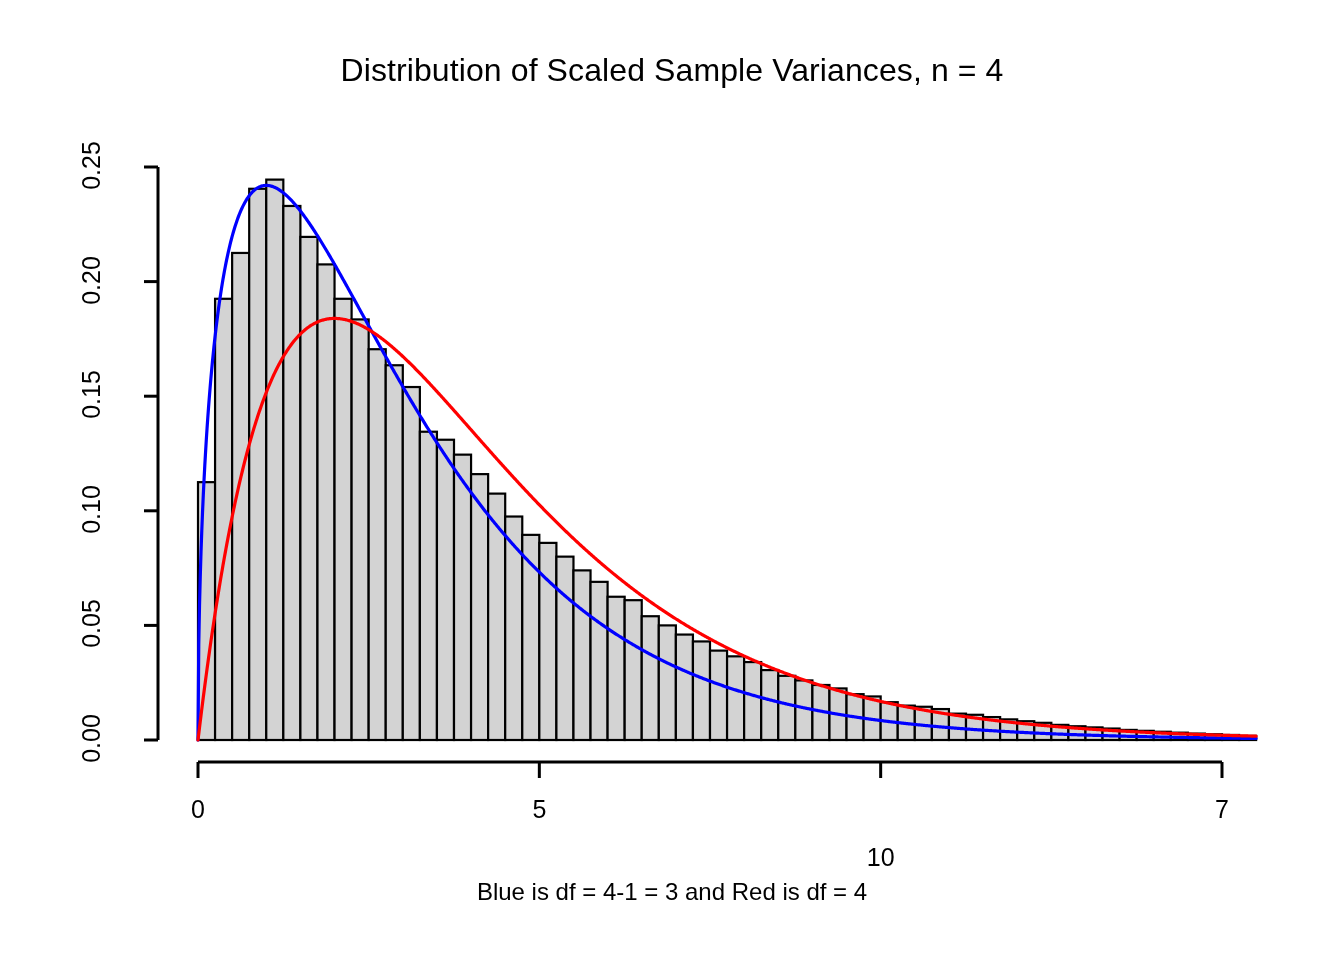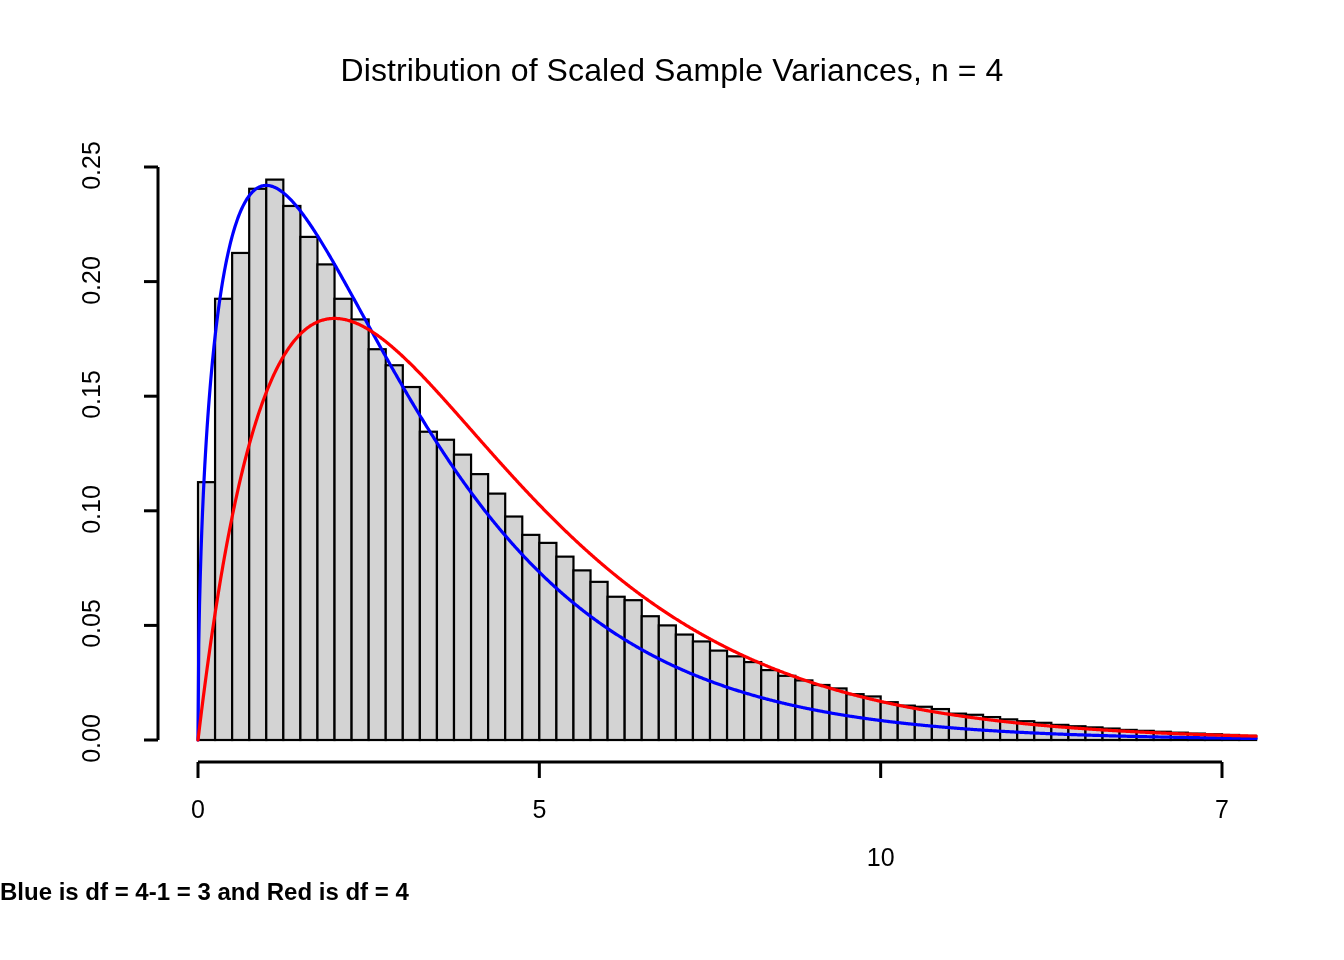--- a/index.html
+++ b/index.html
@@ -30,24 +30,24 @@
     font-size: 32px;
     font-family: "Liberation Sans", sans-serif;
     color: #000000;
     letter-spacing: 0.1px;
   }
   .plot-caption {
     position: absolute;
     left: 0;
     top: 878px;
     width: 1344px;
+    text-align: center;
     font-size: 24px;
     font-family: "Liberation Sans", sans-serif;
     color: #000000;
-    font-weight: bold;
   }
   .tick-label {
     position: absolute;
     font-size: 25px;
     font-family: "Liberation Sans", sans-serif;
     color: #000000;
     white-space: nowrap;
   }
   .tick-label-x {
     text-align: center;

